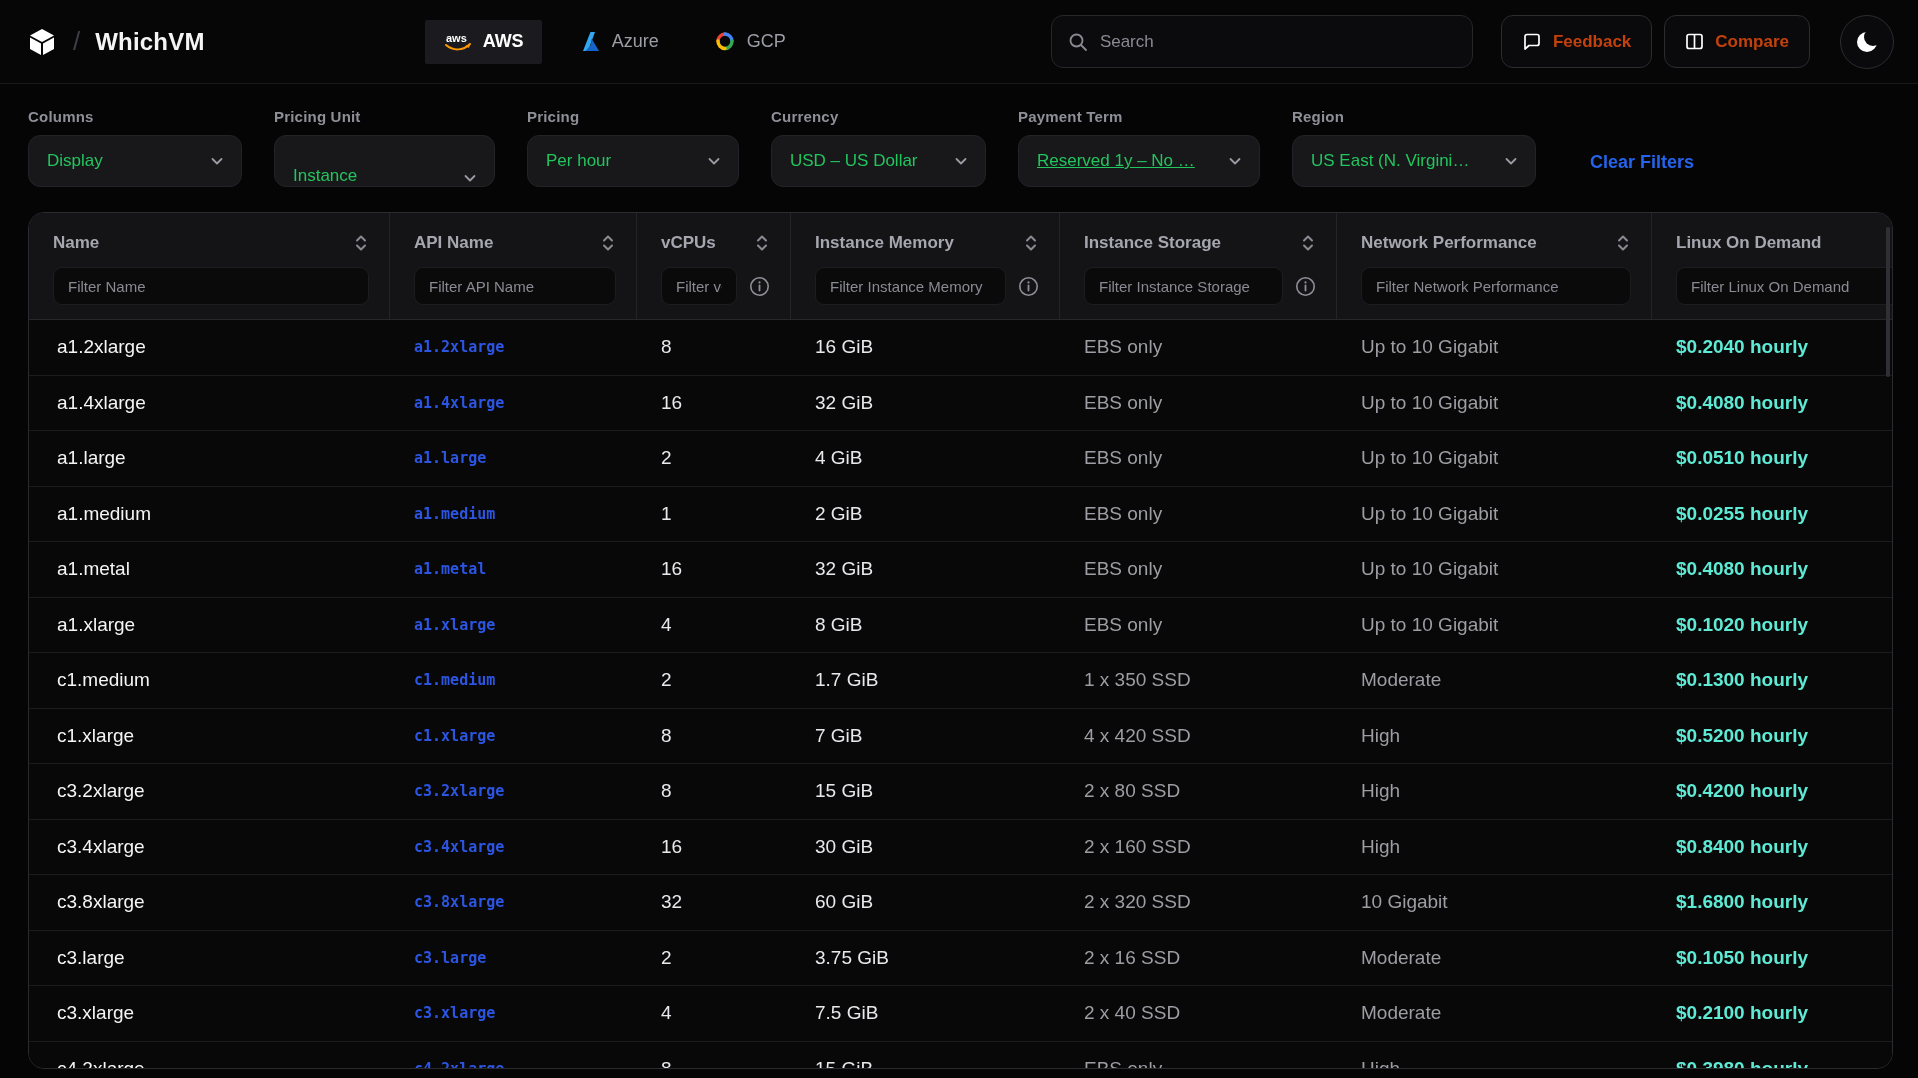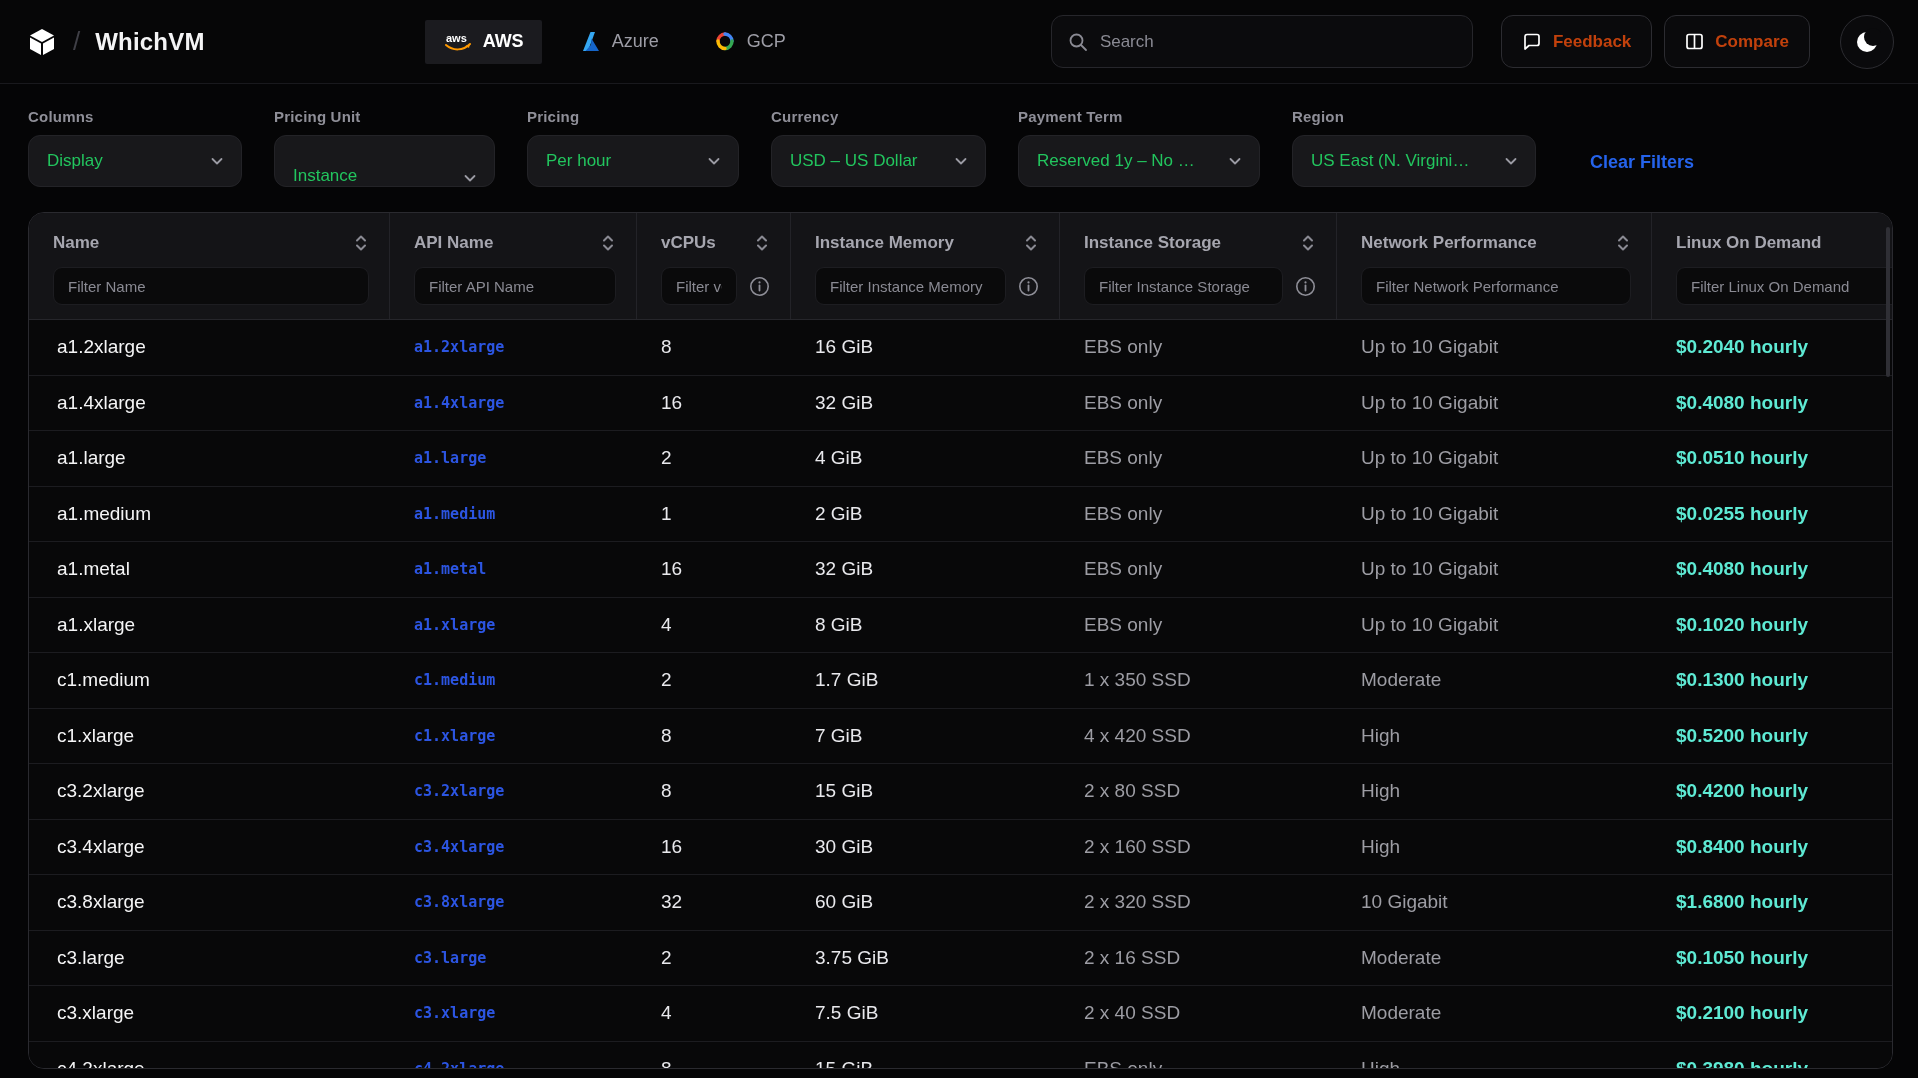--- a/index.html
+++ b/index.html
@@ -53,21 +53,21 @@
   .fselect {
     height:52px; background:#18181b; border:1px solid #232327; border-radius:12px;
     display:flex; align-items:center; justify-content:space-between;
     padding:0 16px 0 18px; cursor:pointer; font-size:17px; color:#22c55e;
     white-space:nowrap; overflow:hidden;
   }
   .fgroup:nth-of-type(1) .fselect { width:214px; }
   .fgroup:nth-of-type(2) .fselect { width:221px;align-items:flex-end; }
   .fgroup:nth-of-type(3) .fselect { width:212px; }
   .fgroup:nth-of-type(4) .fselect { width:215px; }
-  .fgroup:nth-of-type(5) .fselect { width:242px; }
+  .fgroup:nth-of-type(5) .fselect { width:242px;text-decoration:underline; }
   .fgroup:nth-of-type(6) .fselect { width:244px; }
   .fselect .val { overflow:hidden; text-overflow:ellipsis; }
   .clear-filters {
     margin-left:22px; margin-bottom:14px; color:#2563eb; font-size:18px;
     font-weight:600; cursor:pointer; white-space:nowrap;
   }
   
   .tablewrap {
     position:relative; margin:25px 25px 0 28px; width:1865px; height:857px;
     border:1px solid #2a2a2f; border-radius:16px; overflow:hidden; background:#08080a;

